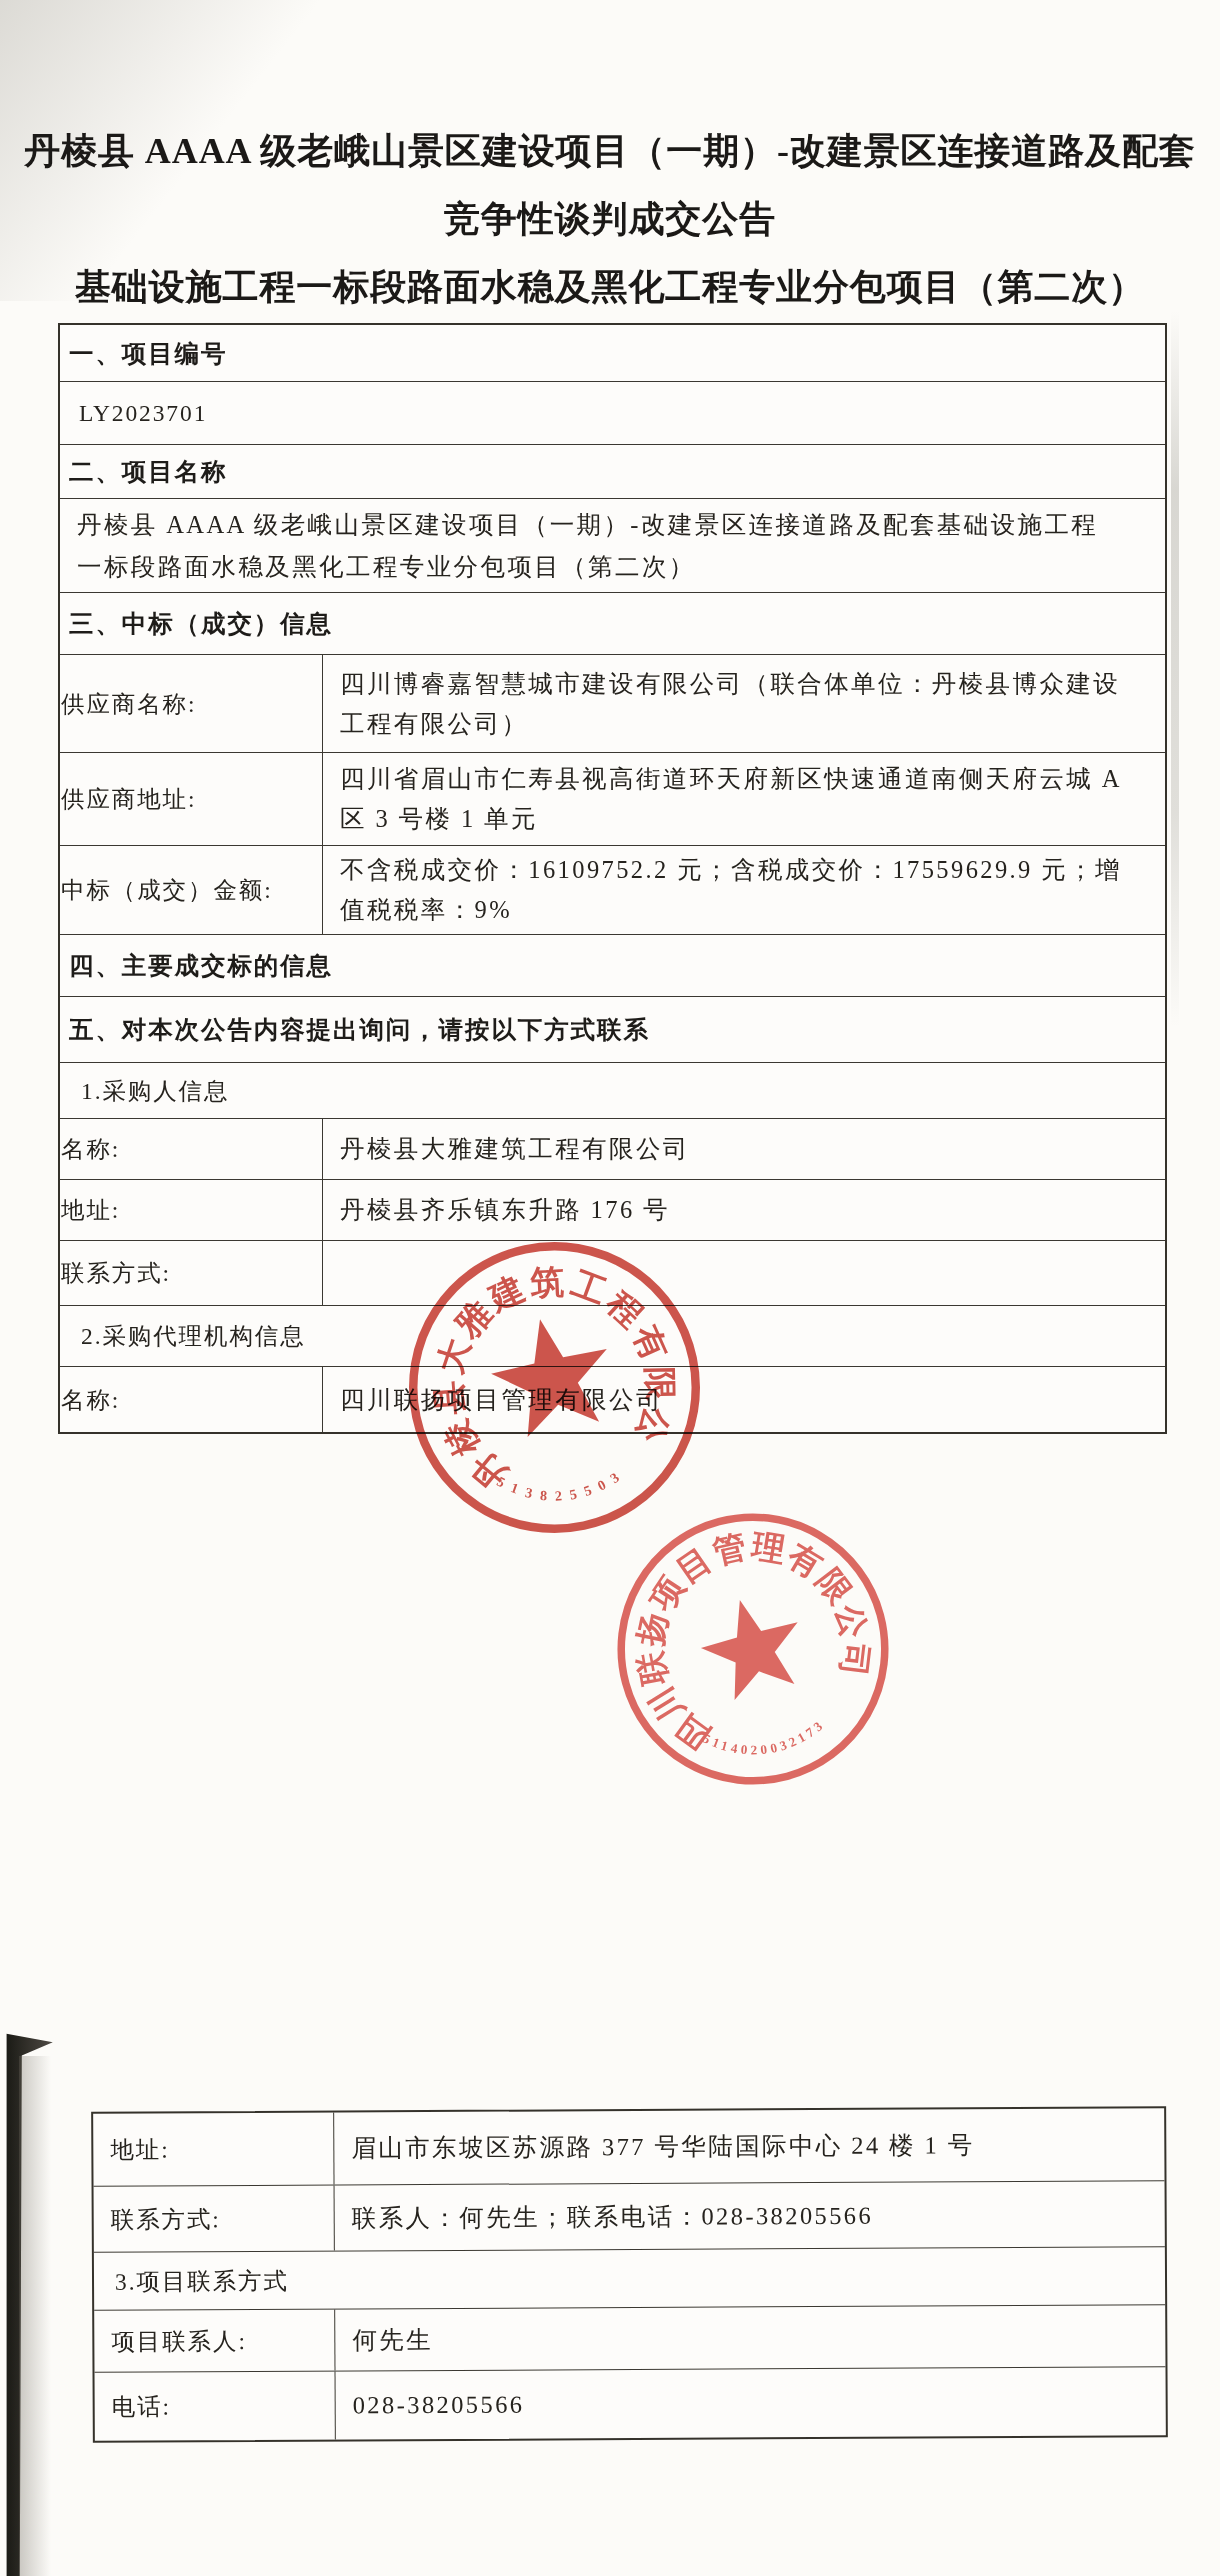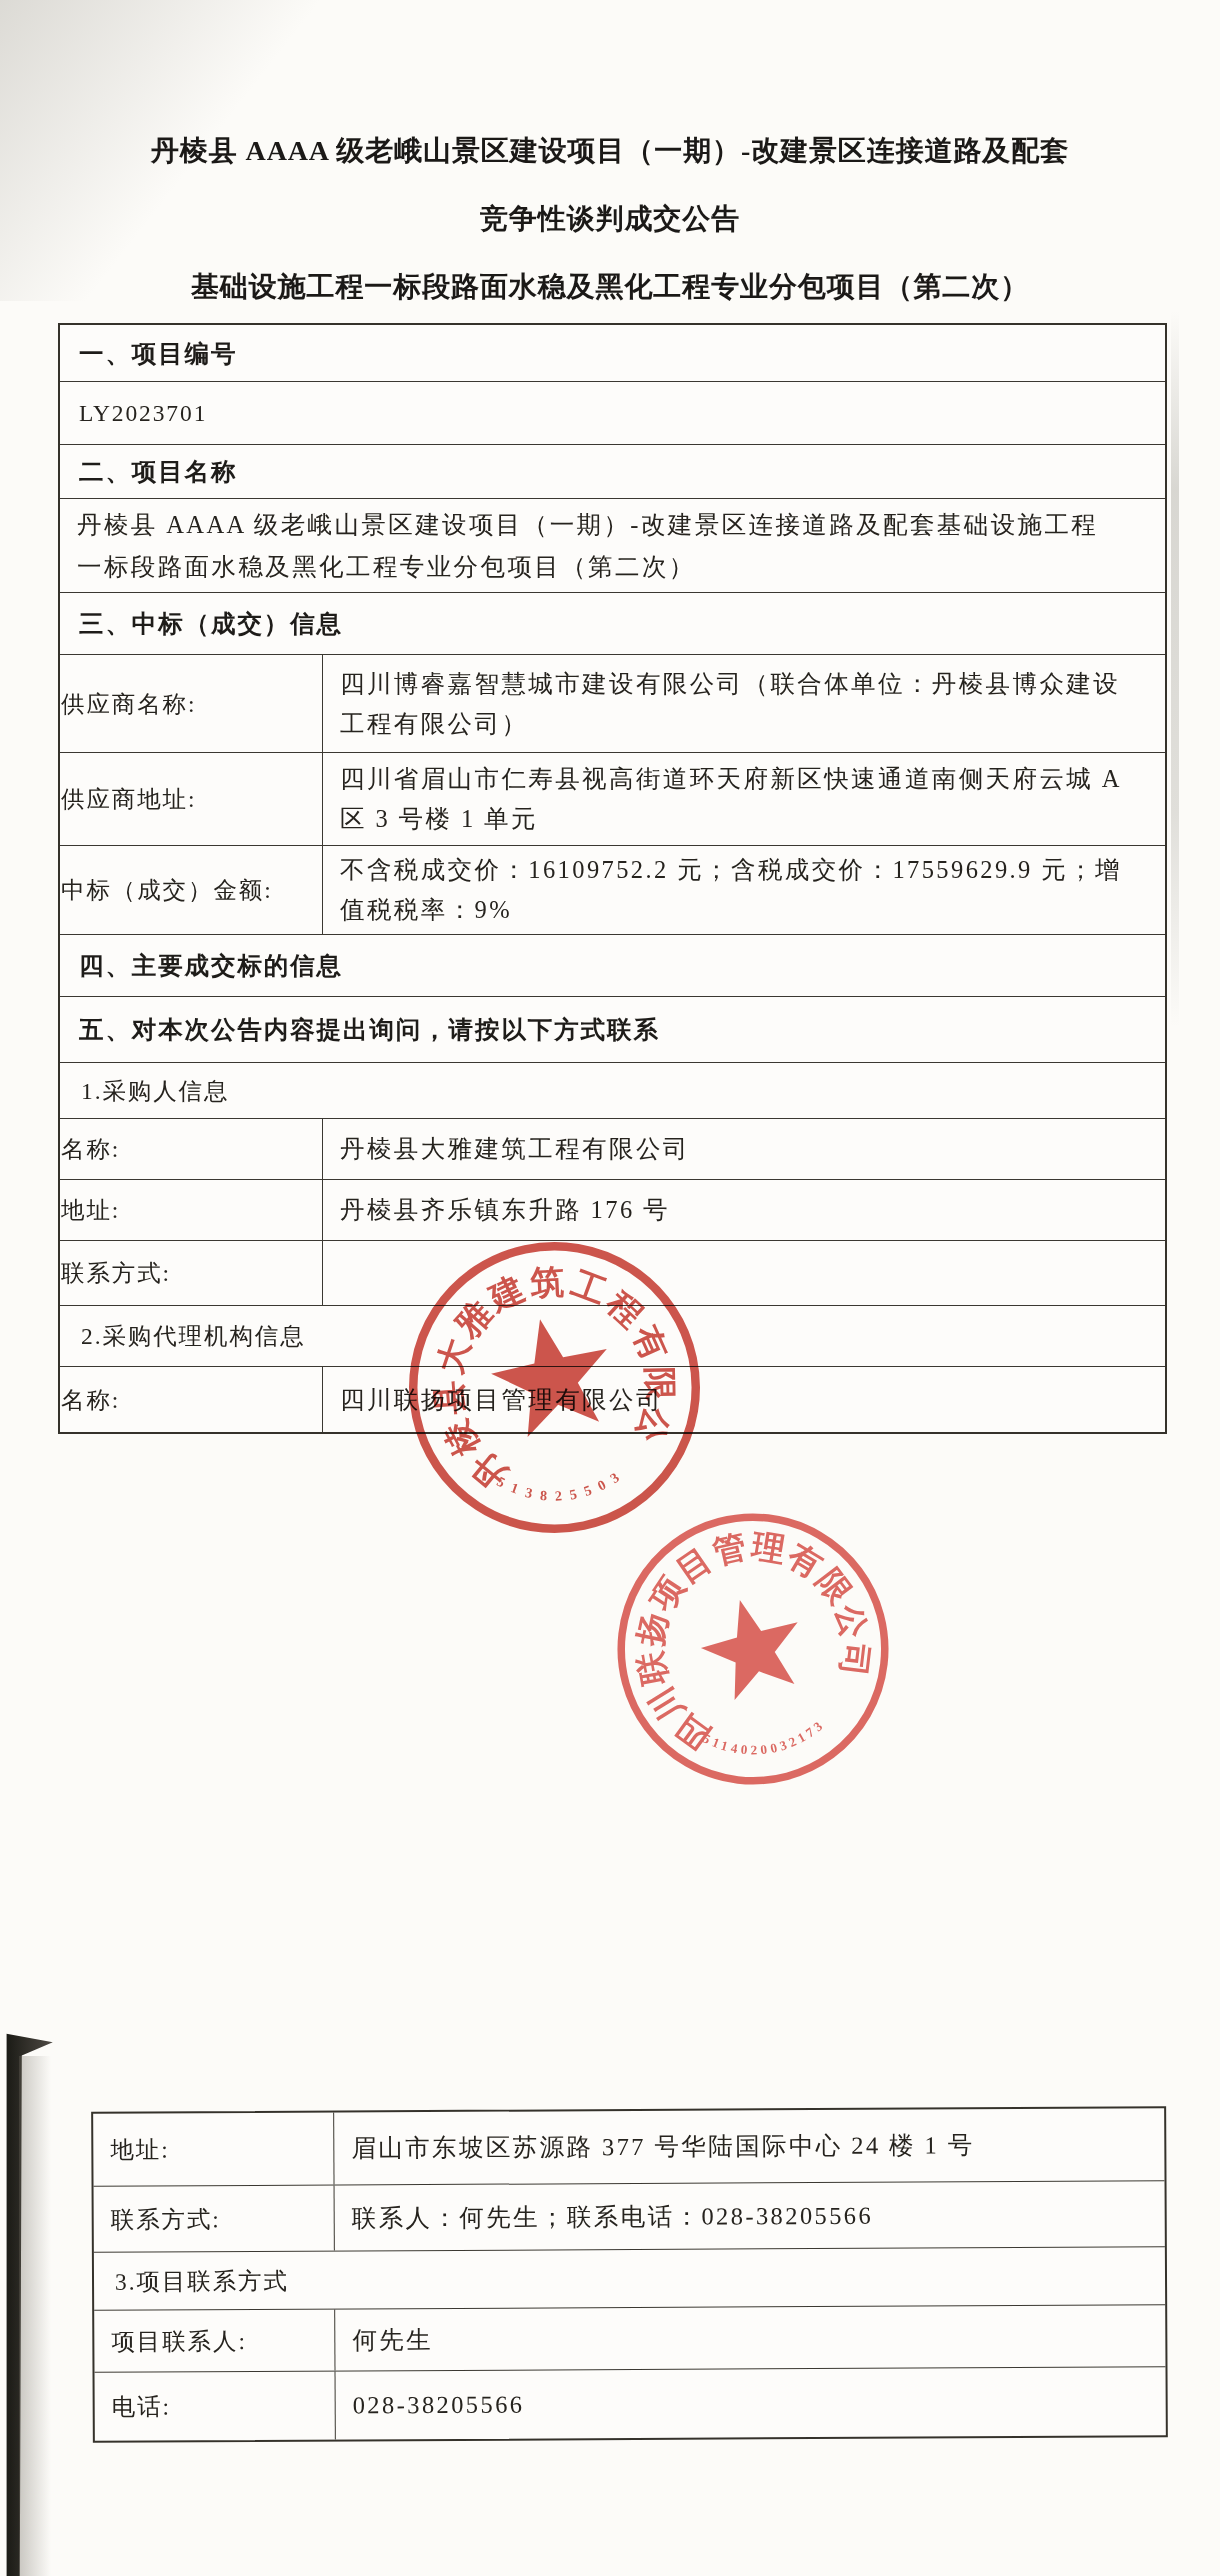--- a/index.html
+++ b/index.html
@@ -16,28 +16,28 @@
   .page-edge-dark{position:absolute;left:3.8px;top:2030px;width:55px;height:546px;
     background:linear-gradient(to right,#181813,#55504a);
     -webkit-clip-path:polygon(2.8px 3.8px,49px 12.2px,18px 25.4px,16px 546px,2.8px 546px);
     clip-path:polygon(2.8px 3.8px,49px 12.2px,18px 25.4px,16px 546px,2.8px 546px);}
   .page-edge-shadow{position:absolute;left:19px;top:2056px;width:32px;height:520px;
     background:linear-gradient(to right,rgba(108,103,92,.35),rgba(108,103,92,0));}
 
   
   .title{position:absolute;left:0;top:117px;width:100%;text-align:center;
     font-family:"Liberation Serif","DejaVu Serif",serif;font-weight:bold;
-    font-size:28px;line-height:68px;color:#1b1917;letter-spacing:0.9px;}
+    font-size:36px;line-height:68px;color:#1b1917;letter-spacing:0.9px;}
 
   
   .tbl{position:absolute;box-sizing:border-box;border:2.8px solid #35322b;
     display:flex;flex-direction:column;background:rgba(255,255,255,.25);}
   .row{display:flex;box-sizing:border-box;border-bottom:1.9px solid #3b3831;align-items:stretch;}
   .row:last-child{border-bottom:none;}
-  .sec{display:flex;align-items:center;padding-left:19px;width:100%;
+  .sec{display:flex;align-items:center;padding-left:9px;width:100%;
     font-family:"Liberation Sans","DejaVu Sans",sans-serif;font-weight:bold;
     font-size:24.5px;color:#1e1c19;letter-spacing:1.9px;}
   .sub{display:flex;align-items:center;padding-left:21px;width:100%;
     font-size:23.5px;letter-spacing:1.9px;}
   .lbl{width:263px;box-sizing:border-box;border-right:1.9px solid #3b3831;
     display:flex;align-items:center;padding-left:1px;
     font-size:23.5px;letter-spacing:1.9px;flex-shrink:0;}
   .tbl2 .lbl{width:241px;padding-left:17px;}
   .val{flex:1;display:flex;align-items:center;box-sizing:border-box;
     padding:5.6px 43px 5.6px 17px;font-size:24.5px;line-height:40px;letter-spacing:2.4px;}

